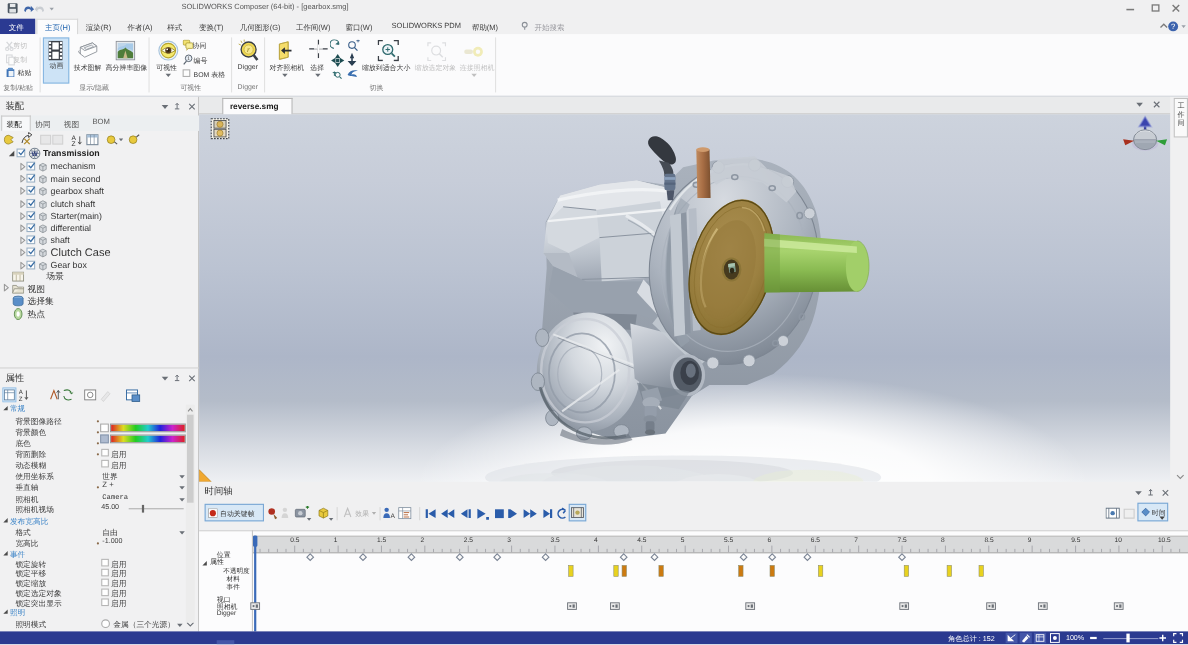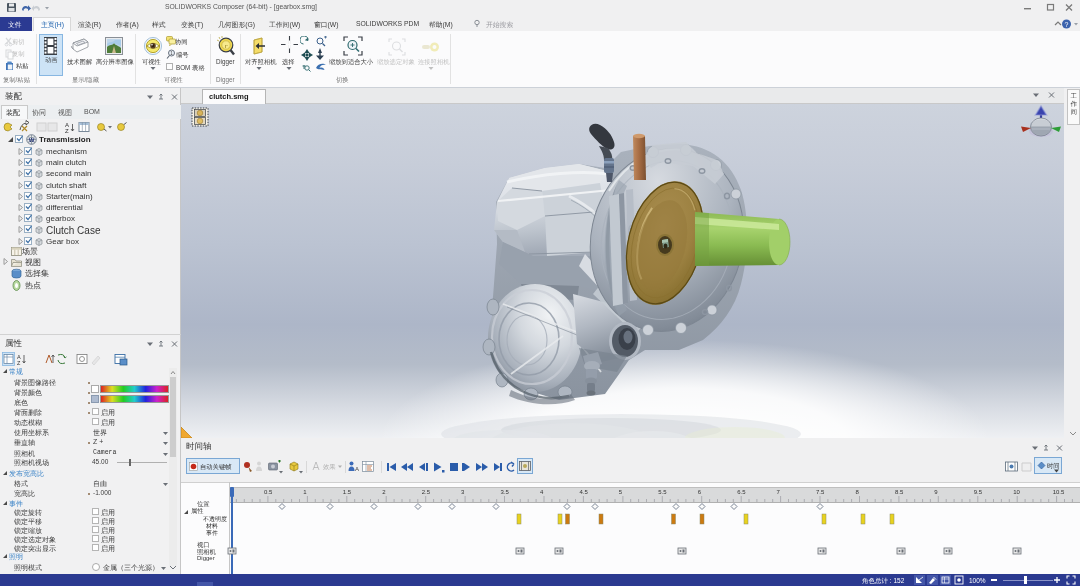--- a/index.html
+++ b/index.html
@@ -290,33 +290,33 @@
       <path d="M 2 0.5 L 5.5 3.5 L 2 6.5 Z" fill="none" stroke="#9a9a9a" stroke-width="1"></path>
     </svg>
 <div class="a" style="left:24px;top:158.2px;width:8px;height:8px;background:#fdfdfd;border:1px solid #9ab0c4"></div>
     <svg class="a" style="left:24px;top:157.2px" width="9" height="9" viewBox="0 0 9 9">
       <path d="M 2 4.5 L 4 6.5 L 7.5 2" fill="none" stroke="#3a6ea5" stroke-width="1.2"></path>
     </svg>
 <svg class="a" style="left:34px;top:158.2px" width="10" height="10" viewBox="0 0 10 10">
 <path d="M 2 3 L 5 1.5 L 8 3 L 8 7 L 5 8.5 L 2 7 Z" fill="#d6dade" stroke="#8a9096" stroke-width="0.7"></path>
 <path d="M 2 3 L 5 4.5 L 8 3 M 5 4.5 L 5 8.5" fill="none" stroke="#8a9096" stroke-width="0.7"></path>
     </svg>
-<div class="t" style="left:46px;top:158.2px;font-size:8px;color:#333;font-weight:normal;">main clutch</div>
+<div class="t" style="left:46px;top:158.2px;font-size:8px;color:#333;font-weight:normal;">main second</div>
 <svg class="a" style="left:17px;top:170.4px" width="7" height="7" viewBox="0 0 7 7">
       <path d="M 2 0.5 L 5.5 3.5 L 2 6.5 Z" fill="none" stroke="#9a9a9a" stroke-width="1"></path>
     </svg>
 <div class="a" style="left:24px;top:169.4px;width:8px;height:8px;background:#fdfdfd;border:1px solid #9ab0c4"></div>
     <svg class="a" style="left:24px;top:168.4px" width="9" height="9" viewBox="0 0 9 9">
       <path d="M 2 4.5 L 4 6.5 L 7.5 2" fill="none" stroke="#3a6ea5" stroke-width="1.2"></path>
     </svg>
 <svg class="a" style="left:34px;top:169.4px" width="10" height="10" viewBox="0 0 10 10">
 <path d="M 2 3 L 5 1.5 L 8 3 L 8 7 L 5 8.5 L 2 7 Z" fill="#d6dade" stroke="#8a9096" stroke-width="0.7"></path>
 <path d="M 2 3 L 5 4.5 L 8 3 M 5 4.5 L 5 8.5" fill="none" stroke="#8a9096" stroke-width="0.7"></path>
     </svg>
-<div class="t" style="left:46px;top:169.4px;font-size:8px;color:#333;font-weight:normal;">second main</div>
+<div class="t" style="left:46px;top:169.4px;font-size:8px;color:#333;font-weight:normal;">gearbox shaft</div>
 <svg class="a" style="left:17px;top:181.6px" width="7" height="7" viewBox="0 0 7 7">
       <path d="M 2 0.5 L 5.5 3.5 L 2 6.5 Z" fill="none" stroke="#9a9a9a" stroke-width="1"></path>
     </svg>
 <div class="a" style="left:24px;top:180.6px;width:8px;height:8px;background:#fdfdfd;border:1px solid #9ab0c4"></div>
     <svg class="a" style="left:24px;top:179.6px" width="9" height="9" viewBox="0 0 9 9">
       <path d="M 2 4.5 L 4 6.5 L 7.5 2" fill="none" stroke="#3a6ea5" stroke-width="1.2"></path>
     </svg>
 <svg class="a" style="left:34px;top:180.6px" width="10" height="10" viewBox="0 0 10 10">
 <path d="M 2 3 L 5 1.5 L 8 3 L 8 7 L 5 8.5 L 2 7 Z" fill="#d6dade" stroke="#8a9096" stroke-width="0.7"></path>
 <path d="M 2 3 L 5 4.5 L 8 3 M 5 4.5 L 5 8.5" fill="none" stroke="#8a9096" stroke-width="0.7"></path>
@@ -350,21 +350,21 @@
       <path d="M 2 0.5 L 5.5 3.5 L 2 6.5 Z" fill="none" stroke="#9a9a9a" stroke-width="1"></path>
     </svg>
 <div class="a" style="left:24px;top:214.2px;width:8px;height:8px;background:#fdfdfd;border:1px solid #9ab0c4"></div>
     <svg class="a" style="left:24px;top:213.2px" width="9" height="9" viewBox="0 0 9 9">
       <path d="M 2 4.5 L 4 6.5 L 7.5 2" fill="none" stroke="#3a6ea5" stroke-width="1.2"></path>
     </svg>
 <svg class="a" style="left:34px;top:214.2px" width="10" height="10" viewBox="0 0 10 10">
 <path d="M 2 3 L 5 1.5 L 8 3 L 8 7 L 5 8.5 L 2 7 Z" fill="#d6dade" stroke="#8a9096" stroke-width="0.7"></path>
 <path d="M 2 3 L 5 4.5 L 8 3 M 5 4.5 L 5 8.5" fill="none" stroke="#8a9096" stroke-width="0.7"></path>
     </svg>
-<div class="t" style="left:46px;top:214.2px;font-size:8px;color:#333;font-weight:normal;">gearbox</div>
+<div class="t" style="left:46px;top:214.2px;font-size:8px;color:#333;font-weight:normal;">shaft</div>
 <svg class="a" style="left:17px;top:226.39999999999998px" width="7" height="7" viewBox="0 0 7 7">
       <path d="M 2 0.5 L 5.5 3.5 L 2 6.5 Z" fill="none" stroke="#9a9a9a" stroke-width="1"></path>
     </svg>
 <div class="a" style="left:24px;top:225.39999999999998px;width:8px;height:8px;background:#fdfdfd;border:1px solid #9ab0c4"></div>
     <svg class="a" style="left:24px;top:224.39999999999998px" width="9" height="9" viewBox="0 0 9 9">
       <path d="M 2 4.5 L 4 6.5 L 7.5 2" fill="none" stroke="#3a6ea5" stroke-width="1.2"></path>
     </svg>
 <svg class="a" style="left:34px;top:225.39999999999998px" width="10" height="10" viewBox="0 0 10 10">
 <path d="M 2 3 L 5 1.5 L 8 3 L 8 7 L 5 8.5 L 2 7 Z" fill="#d6dade" stroke="#8a9096" stroke-width="0.7"></path>
 <path d="M 2 3 L 5 4.5 L 8 3 M 5 4.5 L 5 8.5" fill="none" stroke="#8a9096" stroke-width="0.7"></path>
@@ -380,21 +380,21 @@
 <svg class="a" style="left:34px;top:236.6px" width="10" height="10" viewBox="0 0 10 10">
 <path d="M 2 3 L 5 1.5 L 8 3 L 8 7 L 5 8.5 L 2 7 Z" fill="#d6dade" stroke="#8a9096" stroke-width="0.7"></path>
 <path d="M 2 3 L 5 4.5 L 8 3 M 5 4.5 L 5 8.5" fill="none" stroke="#8a9096" stroke-width="0.7"></path>
     </svg>
 <div class="t" style="left:46px;top:236.6px;font-size:8px;color:#333;font-weight:normal;">Gear box</div>
 <svg class="a" style="left:11px;top:246px" width="11" height="11" viewBox="0 0 11 11">
       <rect x="0.5" y="1.5" width="10" height="8" fill="#f7f4ea" stroke="#8a8a7a" stroke-width="0.8"></rect>
       <rect x="0.5" y="1.5" width="10" height="2.2" fill="#d8d2bc"></rect>
       <path d="M 3.8 3.7 L 3.8 9.5 M 7.2 3.7 L 7.2 9.5" stroke="#b0a88e" stroke-width="0.7"></path>
     </svg>
-<div class="t" style="left:22px;top:246px;font-size:8px;color:#333;font-weight:normal;">场景</div>
+<div class="t" style="left:42px;top:246px;font-size:8px;color:#333;font-weight:normal;">场景</div>
 <svg class="a" style="left:2px;top:258px" width="7" height="7" viewBox="0 0 7 7">
       <path d="M 2 0.5 L 5.5 3.5 L 2 6.5 Z" fill="none" stroke="#9a9a9a" stroke-width="1"></path>
     </svg>
 <svg class="a" style="left:11px;top:257px" width="11" height="11" viewBox="0 0 11 11">
       <path d="M 0.5 2.5 L 4 2.5 L 5 4 L 10.5 4 L 10.5 9.5 L 0.5 9.5 Z" fill="#e6e2d2" stroke="#8a8a7a" stroke-width="0.7"></path>
       <path d="M 0.5 9.5 L 2 5.5 L 10.5 5.5 L 10.5 4" fill="#f2efe2" stroke="#8a8a7a" stroke-width="0.7"></path>
     </svg>
 <div class="t" style="left:25px;top:257px;font-size:8px;color:#333;font-weight:normal;">视图</div>
 <svg class="a" style="left:11px;top:268px" width="11" height="11" viewBox="0 0 11 11">
       <ellipse cx="5.5" cy="3" rx="4.5" ry="1.8" fill="#7aa8d8" stroke="#3a6a9a" stroke-width="0.7"></ellipse>
@@ -530,21 +530,21 @@
 <svg class="a" style="left:169px;top:565px" width="8" height="6" viewBox="0 0 8 6">
       <path d="M 1 1 L 4 4 L 7 1" fill="none" stroke="#6a6f76" stroke-width="1"></path>
     </svg>
 <div class="a" style="left:169px;top:368px;width:8px;height:198px;background:#ececec"></div>
 <svg class="a" style="left:170px;top:370px" width="6" height="5" viewBox="0 0 6 5">
       <path d="M 1 4 L 3 1.5 L 5 4" fill="none" stroke="#8a8a8a" stroke-width="1"></path>
     </svg>
 <div class="a" style="left:170px;top:377px;width:6px;height:80px;background:#cdcdcd"></div>
 <div class="a" style="left:181px;top:88px;width:883px;height:16px;background:#e9eaeb;border-bottom:1px solid #c9c9c9"></div>
 <div class="a" style="left:202px;top:89px;width:64px;height:15px;background:#fbfbfc;border:1px solid #b5b5b5;border-bottom:none"></div>
-<div class="t" style="left:209px;top:92px;font-size:7.5px;color:#1a1a1a;font-weight:bold;">clutch.smg</div>
+<div class="t" style="left:209px;top:92px;font-size:7.5px;color:#1a1a1a;font-weight:bold;">reverse.smg</div>
 <svg class="a" style="left:1031px;top:91px" width="30" height="8" viewBox="0 0 30 8">
       <path d="M 2 2.5 L 8 2.5 L 5 6 Z" fill="#6a6f76"></path>
       <path d="M 18 1.5 L 23 6.5 M 23 1.5 L 18 6.5" stroke="#6a6f76" stroke-width="1"></path>
     </svg>
 <div class="a" id="view3d" style="left:181px;top:104px;width:883px;height:334px;background:
 radial-gradient(ellipse 410px 140px at 57% 102%, rgba(255,255,255,0.99) 0%, rgba(255,255,255,0.88) 40%, rgba(255,255,255,0) 75%),
 linear-gradient(180deg,#cdd3dd 0%,#c7cdd9 18%,#bbc3d2 42%,#adb6c8 66%,#b4bcc9 78%,#d8dce3 91%,#eef0f3 100%);overflow:hidden">
 <svg class="a" style="left:0;top:0" width="883" height="334" viewBox="0 0 883 334">
 <defs>
 <linearGradient id="slab" x1="0" y1="0" x2="0.15" y2="1">

